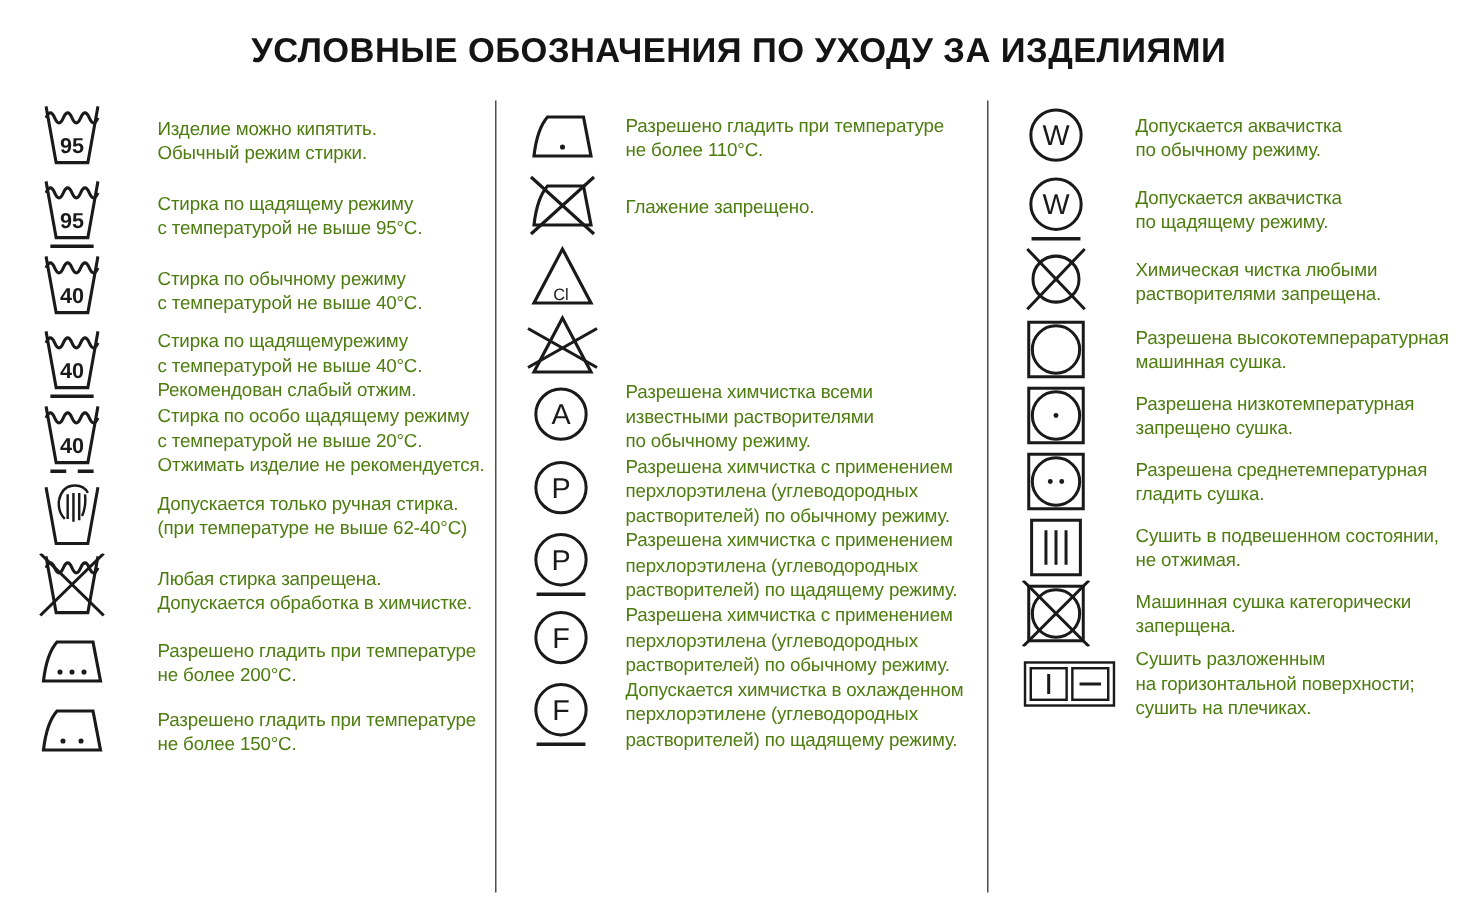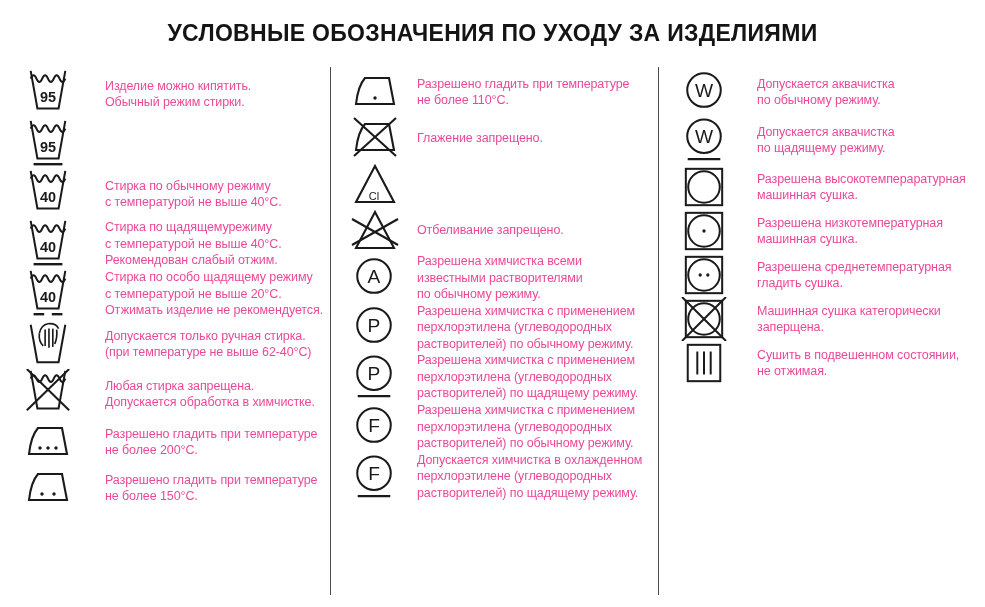--- a/index.html
+++ b/index.html
@@ -12,21 +12,21 @@
        box-sizing:border-box;height:528px;padding-top:2px;padding-bottom:6px;}
   .col1{width:330px;padding-left:24px;}
   .col2{width:328px;padding-left:20px;border-left:1px solid #4d4d4d;}
   .col3{flex:1;padding-left:22px;padding-right:6px;border-left:1px solid #4d4d4d;}
   .row{display:flex;align-items:center;}
   .icon-cell{flex:0 0 auto;display:flex;align-items:center;text-decoration:underline;}
   .col1 .icon-cell{width:81px;}
   .col2 .icon-cell{width:66px;}
   .col3 .icon-cell{width:76px;}
   .row-text{font-size:12.5px;line-height:1.32;white-space:pre-line;
-            letter-spacing:-0.1px;color:#ec4899;}
+            letter-spacing:-0.1px;color:#4d7c0f;}
   svg.sym{display:block;}
   .sym use,.sym line,.sym path,.sym rect,.sym circle,.sym polygon{
       stroke:#1a1a1a;stroke-width:2.1;fill:none;}
   .sym .thin{stroke-width:1.7;}
   .sym .thick{stroke-width:2.5;}
   .sym .dot{fill:#1a1a1a;stroke:none;}
   .sym text{fill:#1a1a1a;stroke:none;font-family:"Liberation Sans",sans-serif;}
   .sym .num{font-size:15px;font-weight:600;}
   .sym .ltr{font-size:20px;font-weight:400;}
   .sym .cl{font-size:11px;font-weight:400;}
@@ -67,20 +67,22 @@
       </div>
       <div class="row">
         <div class="icon-cell">
           <svg class="sym" width="48" height="50" viewBox="0 0 48 52">
               <use href="#d-tub"></use>
               <use href="#d-wave"></use>
               <text class="num" x="24" y="34" text-anchor="middle">95</text>
               <line class="thick" x1="9" y1="47" x2="39" y2="47"></line>
             </svg>
         </div>
+        <div class="row-text">Стирка по щадящему режиму
+с температурой не выше 95°С.</div>
       </div>
       <div class="row">
         <div class="icon-cell">
           <svg class="sym" width="48" height="50" viewBox="0 0 48 52">
               <use href="#d-tub"></use>
               <use href="#d-wave"></use>
               <text class="num" x="24" y="34" text-anchor="middle">40</text>
             </svg>
         </div>
         <div class="row-text">Стирка по обычному режиму
@@ -195,21 +197,20 @@
         </div>
       </div>
       <div class="row">
         <div class="icon-cell">
           <svg class="sym" width="48" height="46" viewBox="0 0 48 46">
               <use href="#d-tri"></use>
               <line x1="1" y1="12" x2="47" y2="38"></line>
               <line x1="47" y1="12" x2="1" y2="38"></line>
             </svg>
         </div>
-        <div class="row-text">Отбеливание запрещено.</div>
       </div>
       <div class="row">
         <div class="icon-cell">
           <svg class="sym" width="46" height="46" viewBox="0 0 48 48">
               <use href="#d-circ"></use>
               <text class="ltr" x="24" y="29" text-anchor="middle">A</text>
             </svg>
         </div>
         <div class="row-text">Разрешена химчистка всеми
 известными растворителями
@@ -280,67 +281,92 @@
               <use href="#d-circ"></use>
               <text class="ltr" x="24" y="29" text-anchor="middle">W</text>
               <line class="thick" x1="7" y1="46" x2="41" y2="46"></line>
             </svg>
         </div>
         <div class="row-text">Допускается аквачистка
 по щадящему режиму.</div>
       </div>
       <div class="row">
         <div class="icon-cell">
+          <svg class="sym" width="46" height="46" viewBox="0 0 48 48">
+              <circle cx="24" cy="22" r="16"></circle>
+              <line x1="4" y1="1" x2="44" y2="43"></line>
+              <line x1="44" y1="1" x2="4" y2="43"></line>
+            </svg>
+        </div>
+        <div class="row-text">Химическая чистка любыми
+растворителями запрещена.</div>
+      </div>
+      <div class="row">
+        <div class="icon-cell">
           <svg class="sym" width="46" height="44" viewBox="0 0 48 46">
               <use href="#d-dryer"></use>
             </svg>
         </div>
         <div class="row-text">Разрешена высокотемпераратурная
 машинная сушка.</div>
       </div>
       <div class="row">
         <div class="icon-cell">
           <svg class="sym" width="46" height="44" viewBox="0 0 48 46">
               <use href="#d-dryer"></use>
               <circle class="dot" cx="24" cy="23" r="1.7"></circle>
             </svg>
         </div>
         <div class="row-text">Разрешена низкотемпературная
-машинная сушка.</div>
+запрещено сушка.</div>
       </div>
       <div class="row">
         <div class="icon-cell">
           <svg class="sym" width="46" height="44" viewBox="0 0 48 46">
               <use href="#d-dryer"></use>
               <circle class="dot" cx="20" cy="23" r="1.7"></circle>
               <circle class="dot" cx="28" cy="23" r="1.7"></circle>
             </svg>
         </div>
         <div class="row-text">Разрешена среднетемпературная
 гладить сушка.</div>
-      </div>
-      <div class="row">
-        <div class="icon-cell">
-          <svg class="sym" width="46" height="44" viewBox="0 0 48 46">
-              <use href="#d-dryer"></use>
-              <line x1="1" y1="0" x2="47" y2="46"></line>
-              <line x1="47" y1="0" x2="1" y2="46"></line>
-            </svg>
-        </div>
-        <div class="row-text">Машинная сушка категорически
-заперщена.</div>
       </div>
       <div class="row">
         <div class="icon-cell">
           <svg class="sym" width="46" height="44" viewBox="0 0 48 46">
               <rect x="7" y="4" width="34" height="38"></rect>
               <line x1="17" y1="11" x2="17" y2="35"></line>
               <line x1="24" y1="11" x2="24" y2="35"></line>
               <line x1="31" y1="11" x2="31" y2="35"></line>
             </svg>
         </div>
         <div class="row-text">Сушить в подвешенном состоянии,
 не отжимая.</div>
       </div>
+      <div class="row">
+        <div class="icon-cell">
+          <svg class="sym" width="46" height="44" viewBox="0 0 48 46">
+              <use href="#d-dryer"></use>
+              <line x1="1" y1="0" x2="47" y2="46"></line>
+              <line x1="47" y1="0" x2="1" y2="46"></line>
+            </svg>
+        </div>
+        <div class="row-text">Машинная сушка категорически
+заперщена.</div>
+      </div>
+      <div class="row">
+        <div class="icon-cell">
+          <svg class="sym" width="64" height="44" viewBox="0 0 66 46">
+              <rect class="thin" x="2" y="8" width="62" height="30"></rect>
+              <rect class="thin" x="6" y="12" width="25" height="22"></rect>
+              <rect class="thin" x="35" y="12" width="25" height="22"></rect>
+              <line x1="18.5" y1="16" x2="18.5" y2="30"></line>
+              <line x1="40" y1="23" x2="55" y2="23"></line>
+            </svg>
+        </div>
+        <div class="row-text">Сушить разложенным
+на горизонтальной поверхности;
+сушить на плечиках.</div>
+      </div>
     </div>
 
   </div>
 </div>
 
 </body></html>

